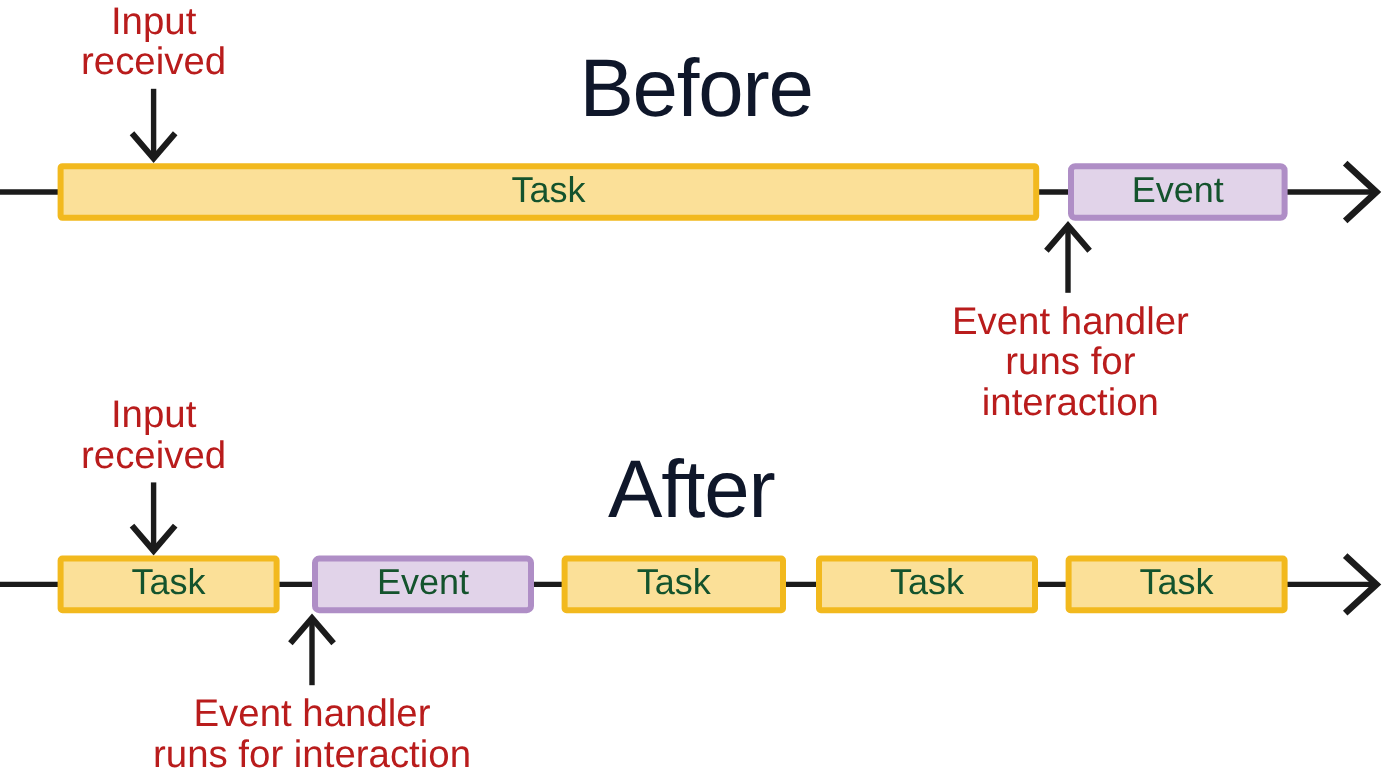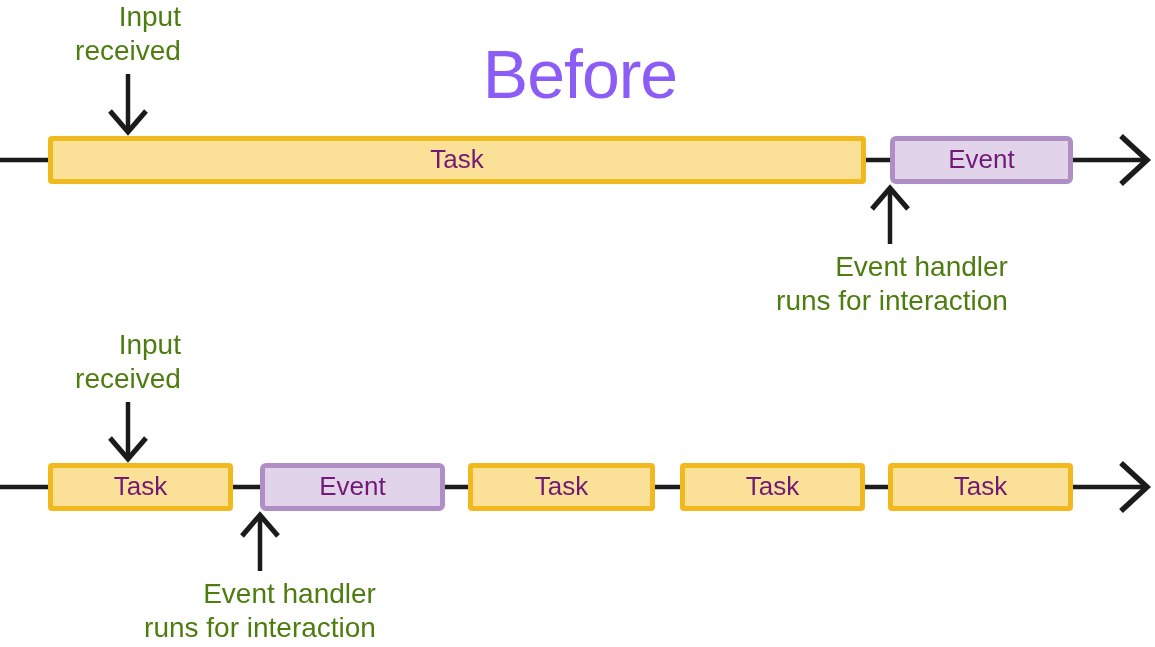--- a/index.html
+++ b/index.html
@@ -35,42 +35,42 @@
     border: 5px solid #F2B91E;
     border-radius: 4px;
   }
   .event-box {
     background: #E1D3E9;
     border: 5px solid #AF8EC6;
     border-radius: 6px;
     text-align: right;
   }
   .box-label {
-    font-size: 26px;
-    color: #701a75;
+    font-size: 30px;
+    color: #14532d;
     line-height: 1;
     padding-bottom: 2px;
   }
   .section-title {
     position: absolute;
     transform: translateX(-50%);
     font-size: 68px;
     line-height: 72px;
     letter-spacing: -1px;
-    color: #8b5cf6;
+    color: #0f172a;
     white-space: nowrap;
     z-index: 2;
   }
   .annotation {
     position: absolute;
     transform: translateX(-50%);
-    font-size: 28px;
+    font-size: 32px;
     line-height: 34px;
-    color: #4d7c0f;
-    text-align: right;
+    color: #b91c1c;
+    text-align: center;
     white-space: pre-line;
     z-index: 2;
   }
 </style>
 </head>
 <body>
 
 <div class="canvas">
 
   <svg class="arrows-layer" viewBox="0 0 1155 647" xmlns="http://www.w3.org/2000/svg" fill="none" stroke="#1B1B1B" stroke-linejoin="miter">
@@ -103,20 +103,21 @@
     <span class="box-label">Task</span>
   </div>
 
   <div class="box event-box" style="left:890px; top:136px; width:183px;">
     <span class="box-label">Event</span>
   </div>
 
   <div class="annotation" style="left:892px; top:250px;">Event handler
 runs for interaction</div>
 
+  <div class="section-title" style="left:576px; top:372px;">After</div>
 
   <div class="annotation" style="left:128px; top:328px;">Input
 received</div>
 
   <div class="box task-box" style="left:48px; top:463px; width:185px;">
     <span class="box-label">Task</span>
   </div>
 
   <div class="box event-box" style="left:260px; top:463px; width:185px;">
     <span class="box-label">Event</span>

